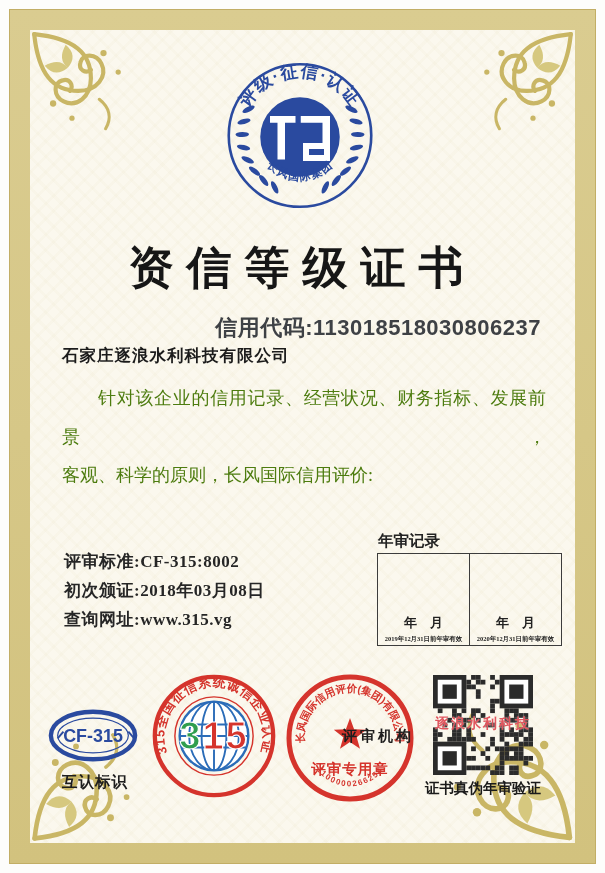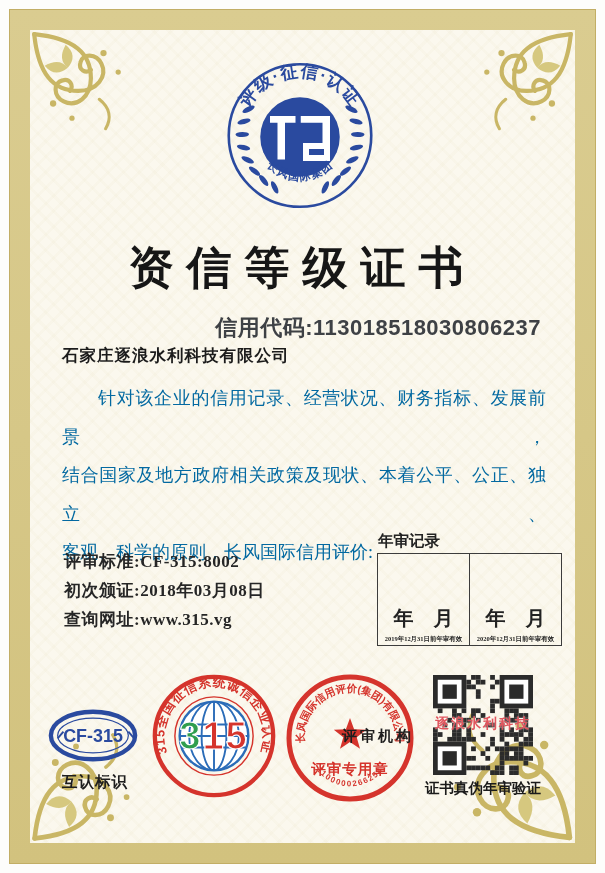--- a/index.html
+++ b/index.html
@@ -22,38 +22,38 @@
 
   .emblem{position:absolute;left:225px;top:58px;width:150px;height:152px;}
 
   .title{position:absolute;left:0;right:0;top:243px;text-align:center;
          font-size:45px;font-weight:bold;color:#161616;letter-spacing:13px;line-height:1.1;}
   .credit-code{position:absolute;top:313px;right:64px;font-size:22px;font-weight:bold;
                color:#3e4145;letter-spacing:.5px;}
   .company{position:absolute;left:62px;top:345px;font-size:16.5px;font-weight:bold;color:#1b1b1b;
            letter-spacing:1px;}
   .body-text{position:absolute;left:62px;width:484px;top:379px;
-             font-family:"Liberation Serif",serif;font-size:18px;color:#0369a1;line-height:38.5px;}
+             font-family:"Liberation Serif",serif;font-size:18px;color:#4d7c0f;line-height:38.5px;}
   .body-text .ln{text-align:justify;text-align-last:justify;}
   .body-text .ln.first{text-indent:2em;}
   .body-text .ln.last{text-align:left;text-align-last:left;}
   .rating{position:absolute;left:0;right:0;top:464px;text-align:center;
           font-family:"Liberation Serif",serif;font-size:45px;font-weight:bold;
           color:#d5342c;letter-spacing:7px;}
   .fields{position:absolute;left:64px;top:547px;font-family:"Liberation Serif",serif;
           font-size:17px;font-weight:bold;color:#262626;line-height:29px;letter-spacing:.5px;}
 
   .review-label{position:absolute;left:378px;top:531px;font-family:"Liberation Serif",serif;
                 font-size:15.5px;font-weight:bold;color:#222;}
   .review-box{position:absolute;left:377px;top:553px;width:183px;height:91px;
               border:1.5px solid #3c3c3c;display:flex;}
   .review-cell{position:relative;flex:1;border-right:1.5px solid #3c3c3c;}
   .review-cell:last-child{border-right:none;}
   .review-ym{position:absolute;left:0;right:0;bottom:13px;text-align:center;
-             font-family:"Liberation Serif",serif;font-weight:bold;font-size:20px;color:#222;}
+             font-family:"Liberation Serif",serif;font-weight:bold;font-size:13px;color:#222;}
   .review-note{position:absolute;left:0;right:0;bottom:1px;text-align:center;white-space:nowrap;
                font-family:"Liberation Serif",serif;font-weight:bold;font-size:7px;color:#222;
                transform:scale(.92);}
 
   .cf-oval{position:absolute;left:47px;top:707px;width:92px;height:57px;}
   .cf-caption{position:absolute;left:62px;top:772px;font-family:"Liberation Serif",serif;
               font-size:15.5px;font-weight:bold;color:#1d1d1d;letter-spacing:1px;}
   .globe-seal{position:absolute;left:151px;top:670px;width:126px;height:132px;}
   .agency-seal{position:absolute;left:286px;top:672px;width:128px;height:132px;}
   .agency-overlay{position:absolute;left:286px;top:727px;width:128px;text-align:right;
@@ -139,21 +139,20 @@
       <textPath href="#emb-bot-arc" startOffset="50%" text-anchor="middle">长风国际集团</textPath>
     </text>
   </svg>
 
   <div class="title">资信等级证书</div>
   <div class="credit-code">信用代码:113018518030806237</div>
   <div class="company">石家庄逐浪水利科技有限公司</div>
 
   <div class="body-text">
     <div class="ln first">针对该企业的信用记录、经营状况、财务指标、发展前景，</div>
-    <div class="ln">结合国家及地方政府相关政策及现状、本着公平、公正、独立、</div>
     <div class="ln last">客观、科学的原则，长风国际信用评价:</div>
   </div>
 
 
   <div class="fields">
     <div>评审标准:CF-315:8002</div>
     <div>初次颁证:2018年03月08日</div>
     <div>查询网址:www.315.vg</div>
   </div>
 

